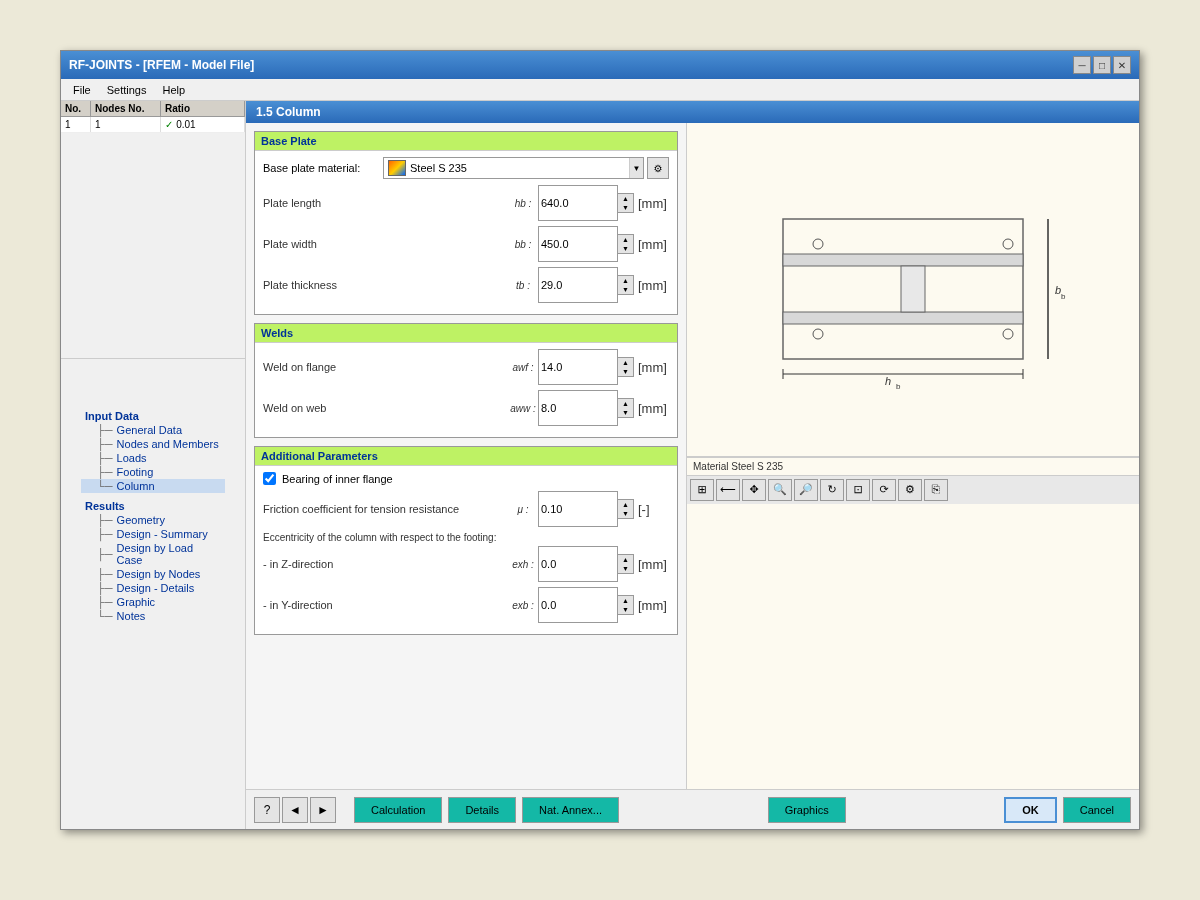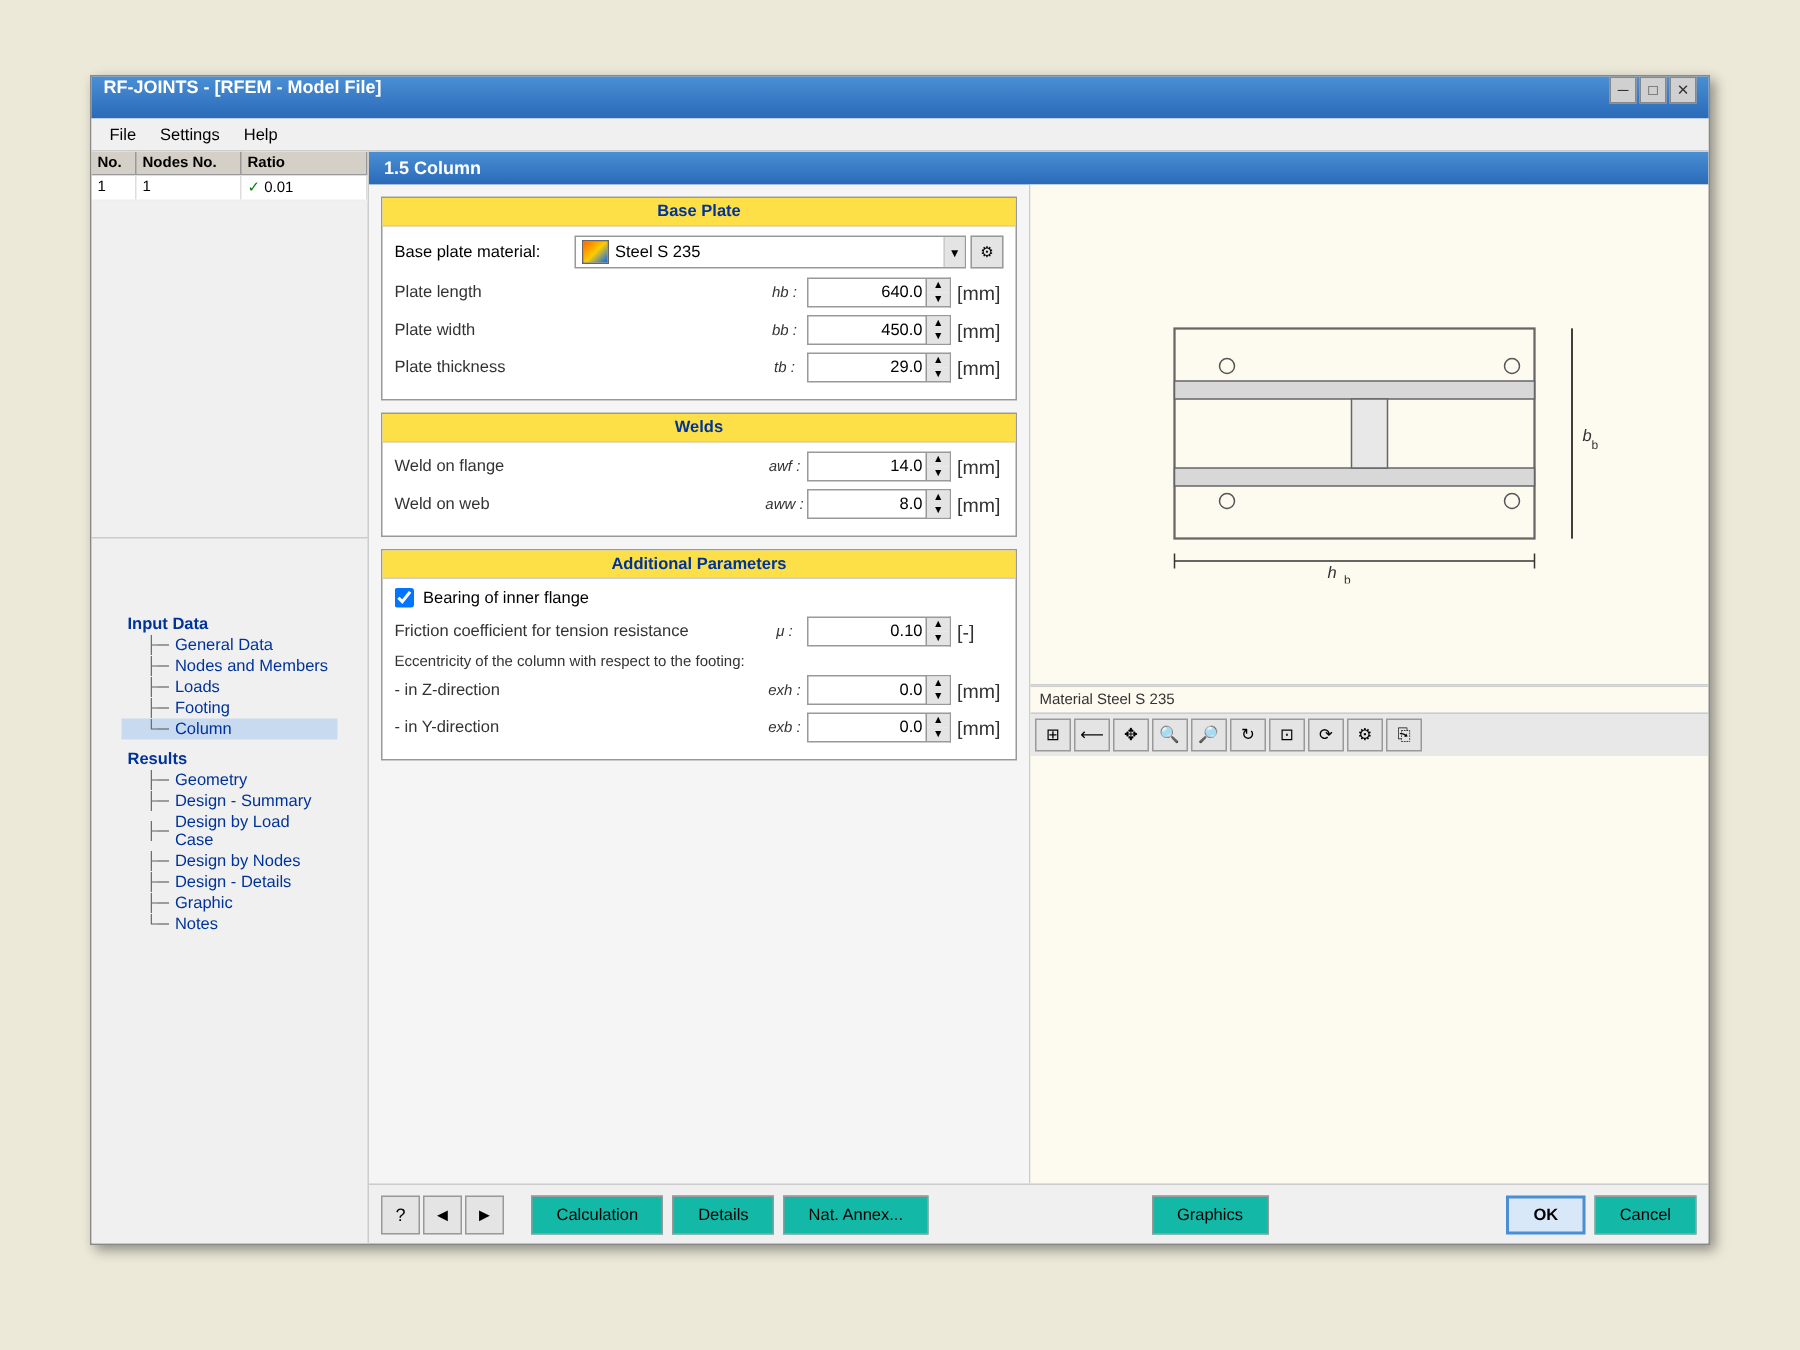--- a/index.html
+++ b/index.html
@@ -16,21 +16,21 @@
       box-shadow: 3px 3px 8px rgba(0,0,0,0.4);
       display: flex;
       flex-direction: column;
     }
 
     .title-bar {
       background: linear-gradient(to bottom, #4a8fd4, #2a6ab8);
       color: white;
       height: 28px;
       display: flex;
-      align-items: flex-start;
+      align-items: center;
       padding: 0 8px;
       flex-shrink: 0;
     }
     .title-bar-text {
       flex: 1;
       font-size: 12px;
       font-weight: bold;
     }
     .title-bar-btn {
       width: 18px;
@@ -163,23 +163,22 @@
     .group-box {
       border: 1px solid #999;
       margin-bottom: 8px;
       background: white;
     }
     .group-box-title {
       font-size: 11px;
       font-weight: bold;
       color: #003399;
       padding: 3px 6px;
-      background: #fde047;
+      background: #bef264;
       border-bottom: 1px solid #ccc;
-      text-align: center;
     }
     .group-box-content {
       padding: 6px 8px;
     }
 
     .form-row {
       display: flex;
       align-items: center;
       margin-bottom: 5px;
     }
@@ -194,26 +193,25 @@
       font-style: italic;
       color: #333;
       text-align: center;
     }
     .form-input-wrapper {
       display: flex;
       align-items: center;
     }
     .form-input {
       width: 80px;
-      height: 20px;
+      height: 36px;
       border: 1px solid #999;
       font-size: 11px;
       padding: 0 2px;
       background: white;
-      text-align: right;
     }
     .spin-btn {
       display: flex;
       flex-direction: column;
       width: 16px;
       border: 1px solid #999;
       border-left: none;
       height: 20px;
     }
     .spin-up, .spin-down {

